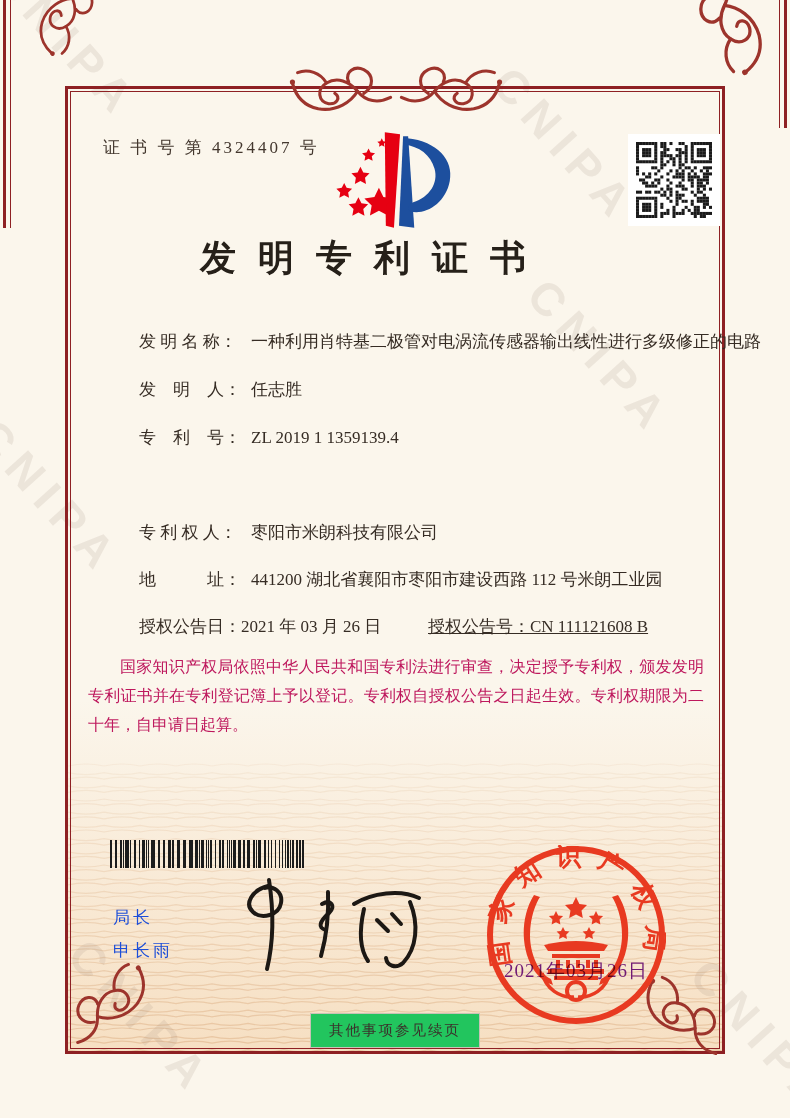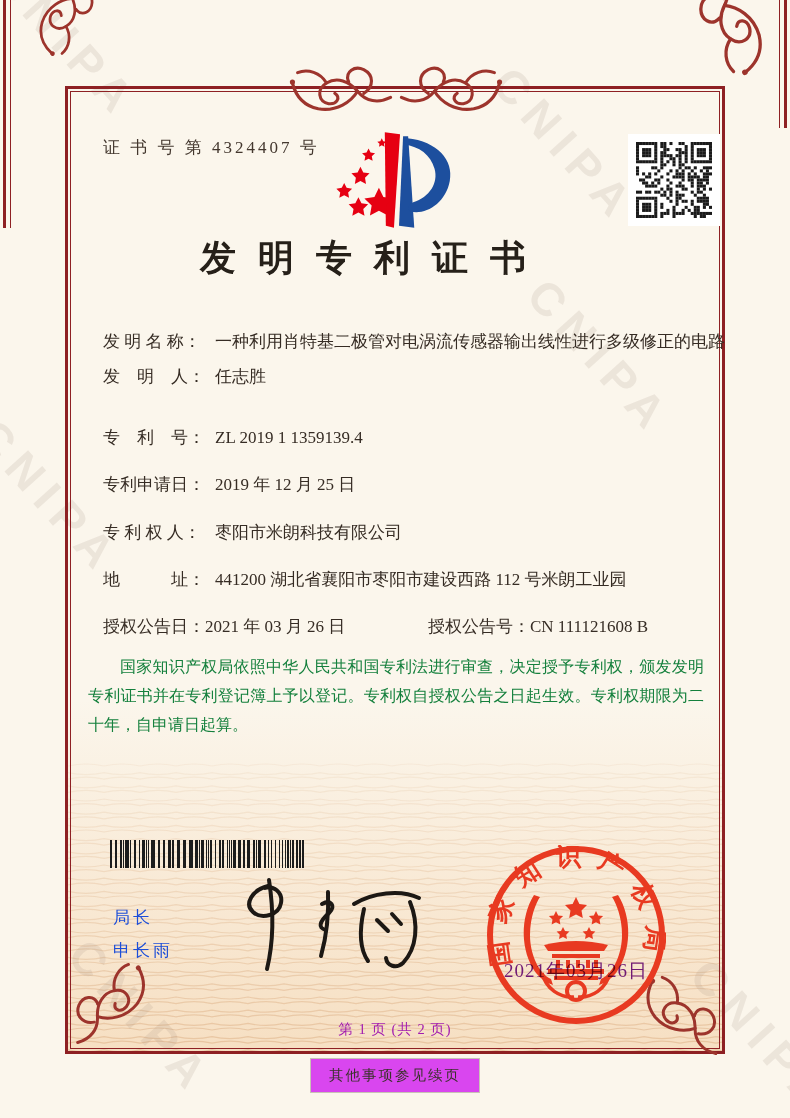--- a/index.html
+++ b/index.html
@@ -34,39 +34,39 @@
   
   .content{position:absolute;inset:0;z-index:3;color:#362c24;}
   .cert-no{position:absolute;left:103px;top:136px;font-size:17px;letter-spacing:3px;color:#43372e;}
   .logo{position:absolute;left:332px;top:124px;width:132px;height:118px;}
   .qr-wrap{position:absolute;left:628px;top:134px;width:92px;height:92px;background:#fff;}
   .qr-wrap svg{position:absolute;left:8px;top:8px;}
   .title{position:absolute;left:0;top:234px;width:726px;text-align:center;font-size:36px;
          font-weight:bold;letter-spacing:22px;padding-left:22px;box-sizing:border-box;color:#262019;}
 
   .field-row{position:absolute;left:103px;right:66px;font-size:17px;line-height:24px;white-space:nowrap;}
-  .flabel{display:inline-block;min-width:112px;white-space:pre;}
+  .flabel{display:inline-block;min-width:112px;white-space:pre;margin-left:36px;}
   .fvalue{white-space:pre;}
-  .grant-right{position:absolute;left:325px;top:0;white-space:pre;}
+  .grant-right{position:absolute;left:325px;top:0;white-space:pre;text-decoration:underline;}
 
   .paras{position:absolute;left:88px;top:652px;width:616px;font-size:16px;line-height:29px;
-         text-align:justify;color:#15803d;}
+         text-align:justify;color:#be185d;}
   .paras p{margin:0;text-indent:2em;}
 
   #barcode{position:absolute;left:110px;top:840px;width:200px;height:28px;}
   .signer{position:absolute;left:113px;top:901px;font-size:17px;letter-spacing:3px;color:#1d4ed8;line-height:33px;}
   .signature{position:absolute;left:222px;top:876px;width:210px;height:100px;}
 
   .seal{position:absolute;left:486px;top:845px;width:180px;height:180px;z-index:4;mix-blend-mode:multiply;}
   .seal-date{position:absolute;left:486px;top:958px;width:180px;text-align:center;font-size:19px;
              letter-spacing:1px;color:#701a75;z-index:5;white-space:nowrap;mix-blend-mode:multiply;}
 
   .page-indicator{position:absolute;left:0;top:1020px;width:790px;text-align:center;
                   font-size:14.5px;letter-spacing:1px;color:#a21caf;}
-  .note-box{position:absolute;left:50%;transform:translateX(-50%);top:1058px;background:#d946ef;
+  .note-box{position:absolute;left:50%;transform:translateX(-50%);top:1013px;background:#22c55e;
             border:1px solid #c9c2b6;padding:7px 18px;font-size:14.5px;letter-spacing:2px;color:#3a322b;}
 </style>
 </head>
 <body>
 
 <div class="page">
 
   <div class="warmband"></div>
   <svg id="waves" viewBox="0 0 654 290">
       <path d="M0 4.0 q18 -4 36 0 q18 -4 36 0 q18 -4 36 0 q18 -4 36 0 q18 -4 36 0 q18 -4 36 0 q18 -4 36 0 q18 -4 36 0 q18 -4 36 0 q18 -4 36 0 q18 -4 36 0 q18 -4 36 0 q18 -4 36 0 q18 -4 36 0 q18 -4 36 0 q18 -4 36 0 q18 -4 36 0 q18 -4 36 0 q18 -4 36 0" stroke="#dcae83" stroke-opacity="0.12" fill="none" stroke-width="1.2"></path>
@@ -482,28 +482,25 @@
             <rect x="66" y="72" width="3" height="3"></rect>
           </g>
         </svg>
     </div>
 
     <div class="title">发明专利证书</div>
 
     <div class="field-row" style="top:330px">
       <span class="flabel">发 明 名 称：</span><span class="fvalue">一种利用肖特基二极管对电涡流传感器输出线性进行多级修正的电路</span>
     </div>
-    <div class="field-row" style="top:365px">
+    <div class="field-row" style="top:378px">
       <span class="flabel">发　明　人：</span><span class="fvalue">任志胜</span>
     </div>
     <div class="field-row" style="top:426px">
       <span class="flabel">专　利　号：</span><span class="fvalue">ZL 2019 1 1359139.4</span>
-    </div>
-    <div class="field-row" style="top:473px">
-      <span class="flabel">专利申请日：</span><span class="fvalue">2019 年 12 月 25 日</span>
     </div>
     <div class="field-row" style="top:521px">
       <span class="flabel">专 利 权 人：</span><span class="fvalue">枣阳市米朗科技有限公司</span>
     </div>
     <div class="field-row" style="top:568px">
       <span class="flabel">地　　　址：</span><span class="fvalue">441200 湖北省襄阳市枣阳市建设西路 112 号米朗工业园</span>
     </div>
     <div class="field-row" style="top:615px">
       <span><span class="flabel" style="min-width:0">授权公告日：</span><span class="fvalue">2021 年 03 月 26 日</span></span>
       <span class="grant-right"><span>授权公告号：</span><span>CN 111121608 B</span></span>

